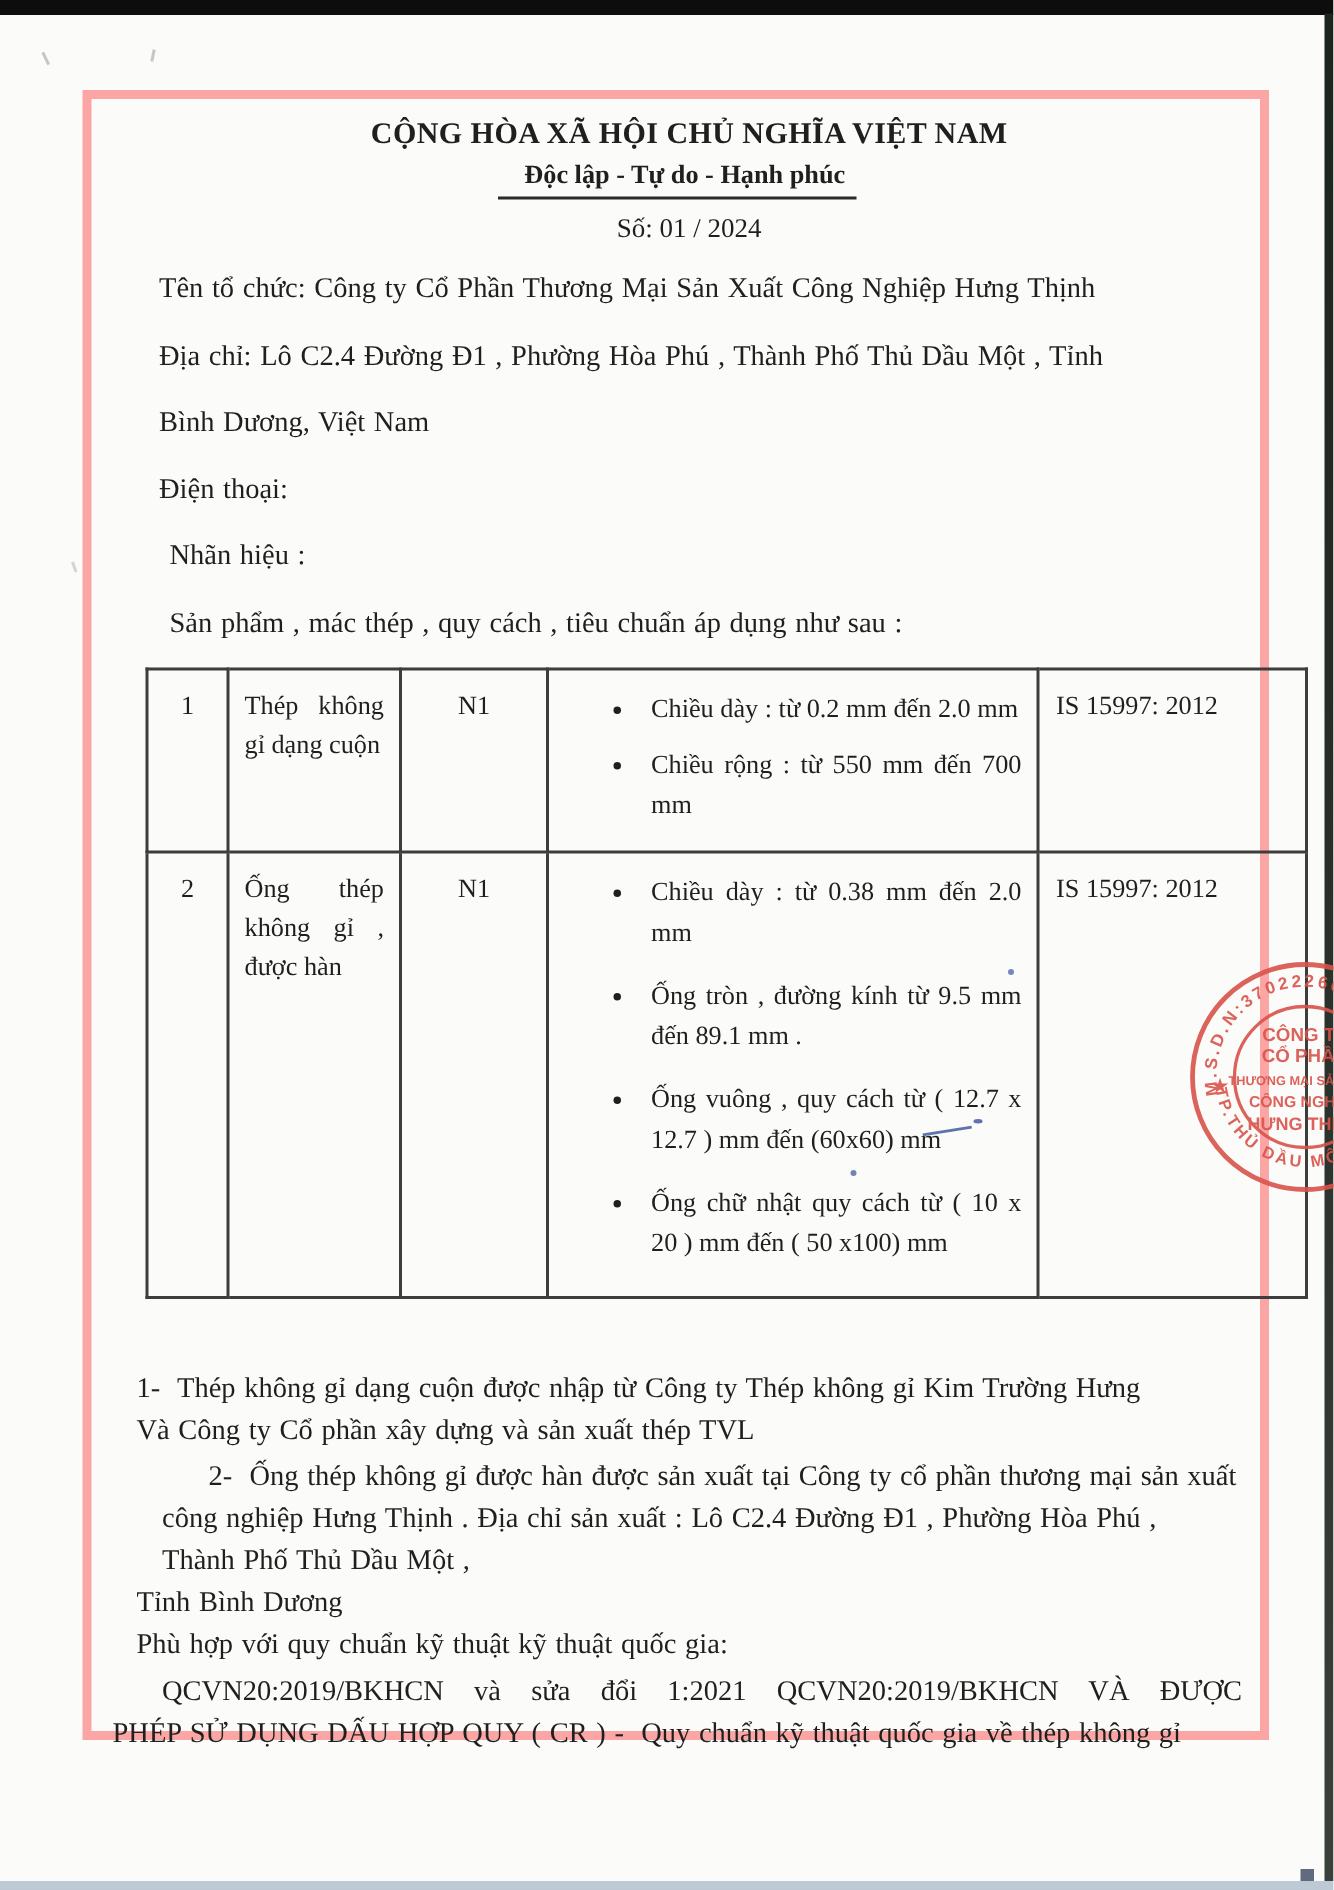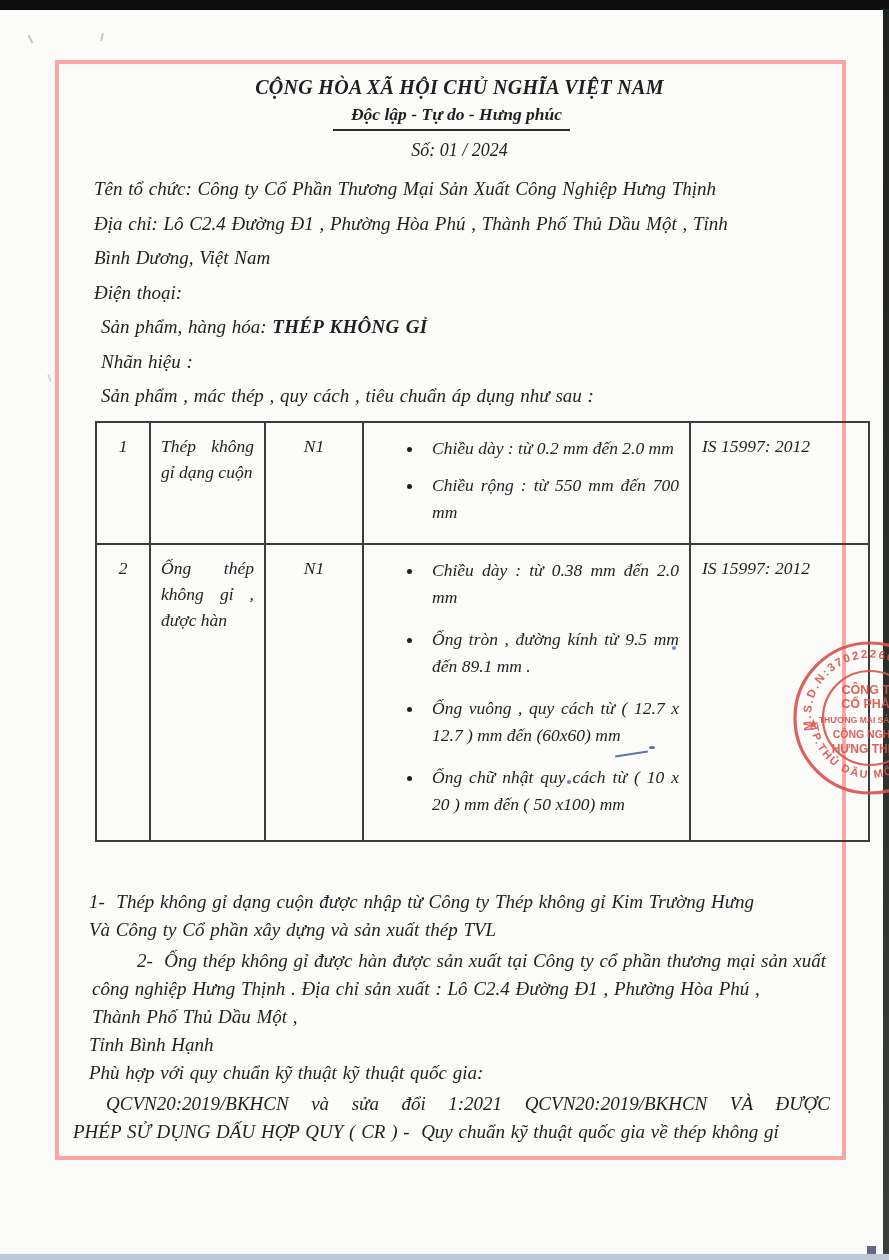--- a/index.html
+++ b/index.html
@@ -21,32 +21,31 @@
   
   .pen { position:absolute; opacity:.8; }
   .pen.line { left:615px; top:753px; width:33px; border-top:2.5px solid #35519c; transform:rotate(-9deg); }
   .pen.tip { left:649px; top:746px; width:6px; height:3px; background:#35519c; border-radius:50%; }
   .pen.dot1 { left:567px; top:780px; width:4px; height:4px; background:#35519c; border-radius:50%; opacity:.7; }
   .pen.dot2 { left:672px; top:646px; width:4px; height:4px; background:#3a55a8; border-radius:50%; opacity:.7; }
 
   
   .frame {
     position:absolute; left:55px; top:60px; width:791px; height:1100px;
-    border:4px solid #fca5a5; box-sizing:border-box;
+    border:6px solid #fca5a5; box-sizing:border-box;
     padding:12px 12px 0 30px;
-    font-style:italic;
   }
   .nat-title { text-align:center; font-weight:bold; font-size:20px; letter-spacing:.3px; }
   .motto { text-align:center; margin-top:5px; font-weight:bold; font-size:17.5px; }
   .motto span { display:inline-block; border-bottom:2.5px solid #2b2b2b; padding:0 8px 4px 18px; margin-left:-16px; }
   .doc-title { text-align:center; font-weight:bold; font-size:24.5px; margin:36px 0 0; letter-spacing:.5px; }
   .doc-no { text-align:center; font-size:18px; margin-top:9px; }
 
   .info { margin-top:13px; font-size:19px; }
-  .info p { margin:5px; line-height:29.5px; word-spacing:1px; }
+  .info p { margin:15px; line-height:29.5px; word-spacing:1px; }
   .info p.indent { padding-left:7px; }
   .info b { letter-spacing:.3px; }
 
   table.doc-table {
     border-collapse:collapse; table-layout:fixed;
     width:773px; margin:10px 0 0 6px; font-size:17.5px;
   }
   .doc-table th, .doc-table td {
     border:2px solid #3d3d3d; vertical-align:top; text-align:left;
     font-weight:normal; padding:7px 10px; line-height:26px;
@@ -59,21 +58,21 @@
   .c-grade { text-align:center !important; padding-top:10px !important;border-radius:30px; }
   .c-prod { text-align:justify !important; padding-top:10px !important; }
   .c-std { padding-top:10px !important; padding-left:11px !important; }
   .c-spec { padding-top:4px !important; }
   ul.specs { margin:0; padding:0 0 0 50px; }
   ul.specs li { padding-left:8px; margin:8px 0 10px; text-align:justify; line-height:27px; }
   tr.r2 ul.specs li { margin-bottom:15px; }
 
   .notes { margin-top:46px; font-size:19px; }
   .notes div { line-height:28px; white-space:pre-wrap; word-spacing:1px; }
-  .n-hang { margin-left:3px; }
+  .n-hang { margin-left:17px; }
   .n-gap { margin-top:3px;margin-left:48px; }
   .n-just { margin-left:17px; text-align:justify; text-align-last:justify; }
   .n-out { margin-left:-16px; }
 
   
   .stamp { position:absolute; left:786px; top:636px; width:170px; height:168px; opacity:.9; }
   .stamp text { fill:#d9534a; font-family:"Liberation Sans", sans-serif; font-weight:bold; }
   .stamp circle { stroke:#d9534a; fill:none; }
 </style>
 </head>
@@ -84,31 +83,30 @@
 <div class="scan-bottom"></div>
 <div class="corner-chip"></div>
 <div class="pencil p1"></div>
 <div class="pencil p2"></div>
 <div class="pencil p3"></div>
 
 <div class="frame">
 
   <div class="nat-title">CỘNG HÒA XÃ HỘI CHỦ NGHĨA VIỆT NAM</div>
   <div class="motto">
-    <span>Độc lập - Tự do - Hưng phúc</span>
+    <span>Độc lập - Tự do - Hạnh phúc</span>
   </div>
 
   <div class="doc-no">Số: 01 / 2024</div>
 
   <div class="info">
     <p>Tên tổ chức: Công ty Cổ Phần Thương Mại Sản Xuất Công Nghiệp Hưng Thịnh</p>
     <p>Địa chỉ: Lô C2.4 Đường Đ1 , Phường Hòa Phú , Thành Phố Thủ Dầu Một , Tỉnh</p>
     <p>Bình Dương, Việt Nam</p>
     <p>Điện thoại:</p>
-    <p class="indent"><span>Sản phẩm, hàng hóa: </span><b>THÉP KHÔNG GỈ</b></p>
     <p class="indent">Nhãn hiệu :</p>
     <p class="indent">Sản phẩm , mác thép , quy cách , tiêu chuẩn áp dụng như sau :</p>
   </div>
 
   <table class="doc-table">
     <colgroup>
       <col style="width:54px">
         <col style="width:115px">
         <col style="width:98px">
       <col style="width:327px">
@@ -143,21 +141,21 @@
     </tr>
   </tbody>
     </table>
 
   <div class="notes">
     <div>1-  Thép không gỉ dạng cuộn được nhập từ Công ty Thép không gỉ Kim Trường Hưng</div>
     <div>Và Công ty Cổ phần xây dựng và sản xuất thép TVL</div>
     <div class="n-gap">2-  Ống thép không gỉ được hàn được sản xuất tại Công ty cổ phần thương mại sản xuất</div>
     <div class="n-hang">công nghiệp Hưng Thịnh . Địa chỉ sản xuất : Lô C2.4 Đường Đ1 , Phường Hòa Phú ,</div>
     <div class="n-hang">Thành Phố Thủ Dầu Một ,</div>
-    <div>Tỉnh Bình Hạnh</div>
+    <div>Tỉnh Bình Dương</div>
     <div>Phù hợp với quy chuẩn kỹ thuật kỹ thuật quốc gia:</div>
     <div class="n-just n-gap">QCVN20:2019/BKHCN và sửa đổi 1:2021 QCVN20:2019/BKHCN VÀ ĐƯỢC</div>
     <div class="n-out">PHÉP SỬ DỤNG DẤU HỢP QUY ( CR ) -  Quy chuẩn kỹ thuật quốc gia về thép không gỉ</div>
   </div>
 </div>
 
 <svg class="stamp" viewBox="0 0 170 168">
   <defs>
     <path id="arcTop" d="M 27 96 A 59 59 0 1 1 141 96" fill="none"></path>
     <path id="arcBottom" d="M 24 82 A 60 60 0 0 0 144 82" fill="none"></path>

